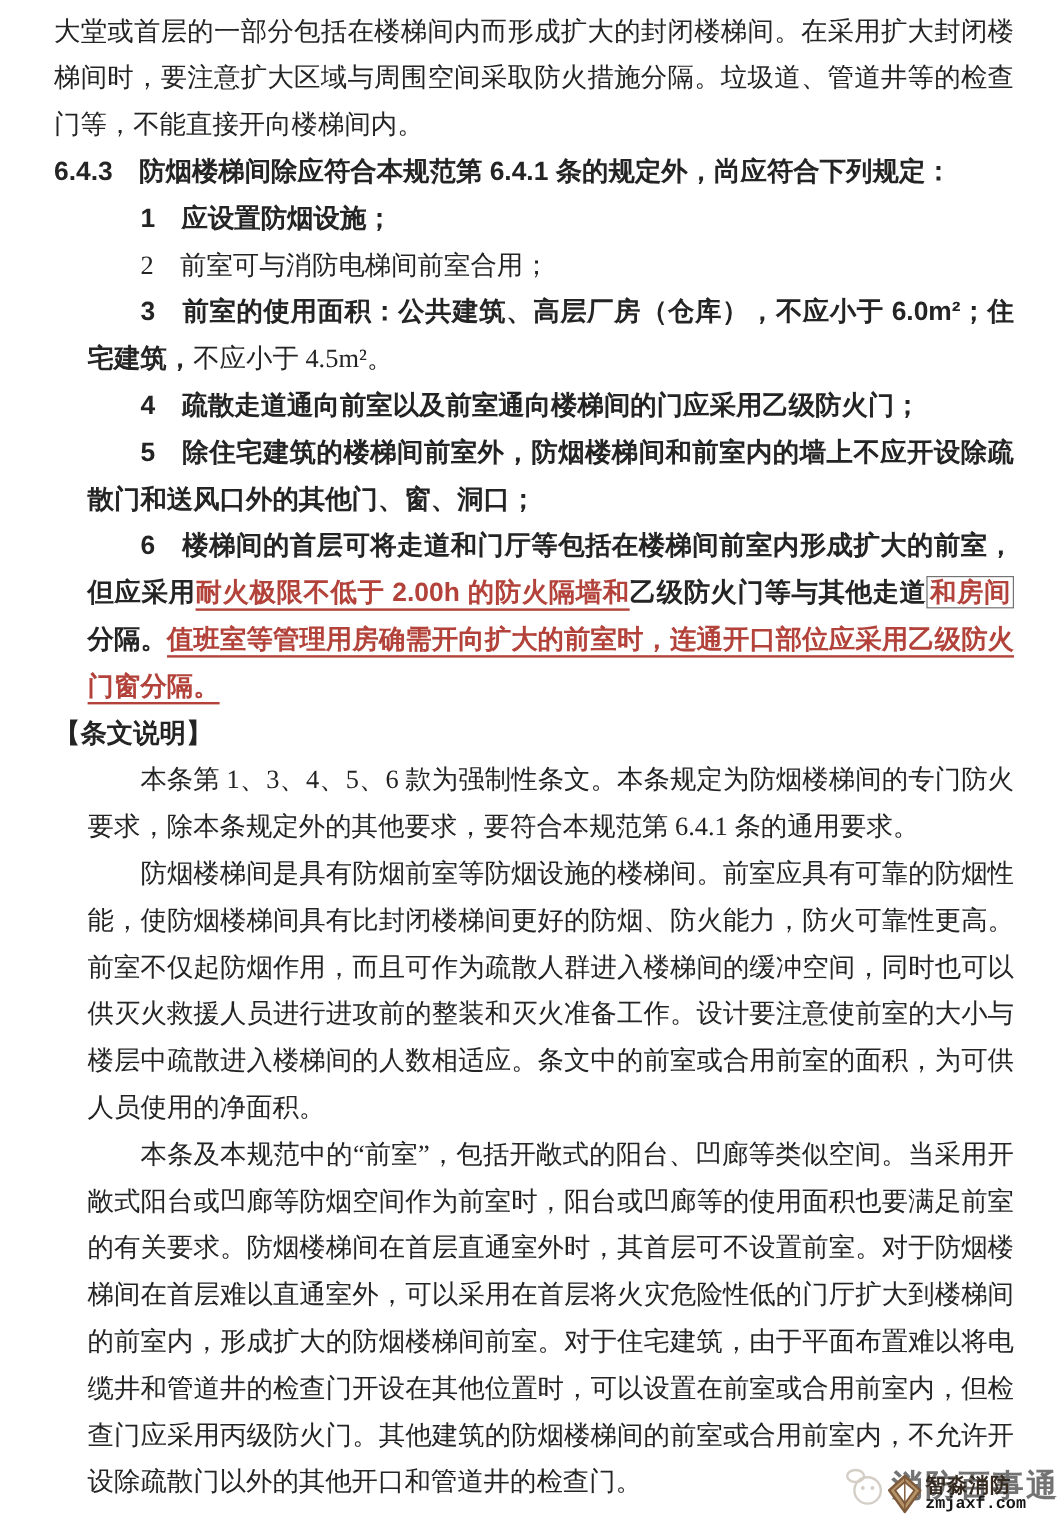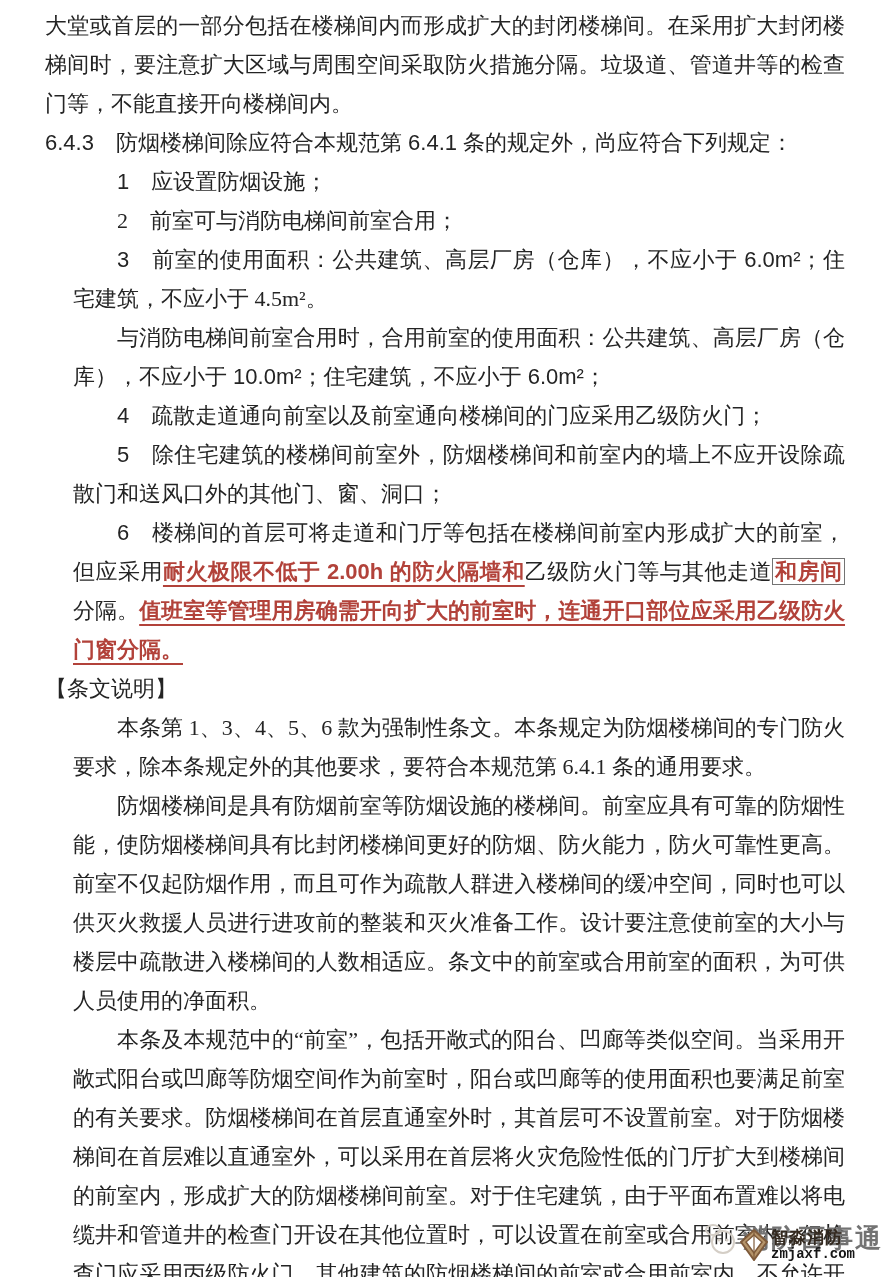--- a/index.html
+++ b/index.html
@@ -28,21 +28,21 @@
     text-align: justify;
   }
   p.para.indent { text-indent: 2em; margin-left: 28px; }
 
   .seg-song {
     font-family: "Liberation Serif", "DejaVu Serif", serif;
     font-weight: 400;
   }
   .seg-hei {
     font-family: "Liberation Sans", "DejaVu Sans", sans-serif;
-    font-weight: 400;
+    font-weight: 700;
   }
   .seg-red {
     font-family: "Liberation Sans", "DejaVu Sans", sans-serif;
     font-weight: 700;
     color: #b2423a;
     text-decoration: underline;
     text-decoration-thickness: 2px;
     text-underline-offset: 6px;
   }
   .seg-redbox {
@@ -102,21 +102,20 @@
 </style>
 </head>
 <body>
 
 <main class="doc">
     <p class="para"><span class="seg-song">大堂或首层的一部分包括在楼梯间内而形成扩大的封闭楼梯间。在采用扩大封闭楼梯间时，要注意扩大区域与周围空间采取防火措施分隔。垃圾道、管道井等的检查门等，不能直接开向楼梯间内。</span></p>
     <p class="para"><span class="seg-hei">6.4.3　防烟楼梯间除应符合本规范第 6.4.1 条的规定外，尚应符合下列规定：</span></p>
     <p class="para indent"><span class="seg-hei">1　应设置防烟设施；</span></p>
     <p class="para indent"><span class="seg-song">2　前室可与消防电梯间前室合用；</span></p>
     <p class="para indent"><span class="seg-hei">3　前室的使用面积：公共建筑、高层厂房（仓库），不应小于 6.0m²；住宅建筑，</span><span class="seg-song">不应小于 4.5m²。</span></p>
-    <p class="para indent"><span class="seg-hei">与消防电梯间前室合用时，合用前室的使用面积：公共建筑、高层厂房（仓库），不应小于 10.0m²；住宅建筑，不应小于 6.0m²；</span></p>
     <p class="para indent"><span class="seg-hei">4　疏散走道通向前室以及前室通向楼梯间的门应采用乙级防火门；</span></p>
     <p class="para indent"><span class="seg-hei">5　除住宅建筑的楼梯间前室外，防烟楼梯间和前室内的墙上不应开设除疏散门和送风口外的其他门、窗、洞口；</span></p>
     <p class="para indent"><span class="seg-hei">6　楼梯间的首层可将走道和门厅等包括在楼梯间前室内形成扩大的前室，但应采用</span><span class="seg-red">耐火极限不低于 2.00h 的防火隔墙和</span><span class="seg-hei">乙级防火门等与其他走道</span><span class="seg-redbox">和房间</span><span class="seg-hei">分隔。</span><span class="seg-red">值班室等管理用房确需开向扩大的前室时，连通开口部位应采用乙级防火门窗分隔。</span></p>
     <p class="para"><span class="seg-hei">【条文说明】</span></p>
     <p class="para indent"><span class="seg-song">本条第 1、3、4、5、6 款为强制性条文。本条规定为防烟楼梯间的专门防火要求，除本条规定外的其他要求，要符合本规范第 6.4.1 条的通用要求。</span></p>
     <p class="para indent"><span class="seg-song">防烟楼梯间是具有防烟前室等防烟设施的楼梯间。前室应具有可靠的防烟性能，使防烟楼梯间具有比封闭楼梯间更好的防烟、防火能力，防火可靠性更高。前室不仅起防烟作用，而且可作为疏散人群进入楼梯间的缓冲空间，同时也可以供灭火救援人员进行进攻前的整装和灭火准备工作。设计要注意使前室的大小与楼层中疏散进入楼梯间的人数相适应。条文中的前室或合用前室的面积，为可供人员使用的净面积。</span></p>
     <p class="para indent"><span class="seg-song">本条及本规范中的“前室”，包括开敞式的阳台、凹廊等类似空间。当采用开敞式阳台或凹廊等防烟空间作为前室时，阳台或凹廊等的使用面积也要满足前室的有关要求。防烟楼梯间在首层直通室外时，其首层可不设置前室。对于防烟楼梯间在首层难以直通室外，可以采用在首层将火灾危险性低的门厅扩大到楼梯间的前室内，形成扩大的防烟楼梯间前室。对于住宅建筑，由于平面布置难以将电缆井和管道井的检查门开设在其他位置时，可以设置在前室或合用前室内，但检查门应采用丙级防火门。其他建筑的防烟楼梯间的前室或合用前室内，不允许开设除疏散门以外的其他开口和管道井的检查门。</span></p>
   </main>
 
 <div class="wm">

